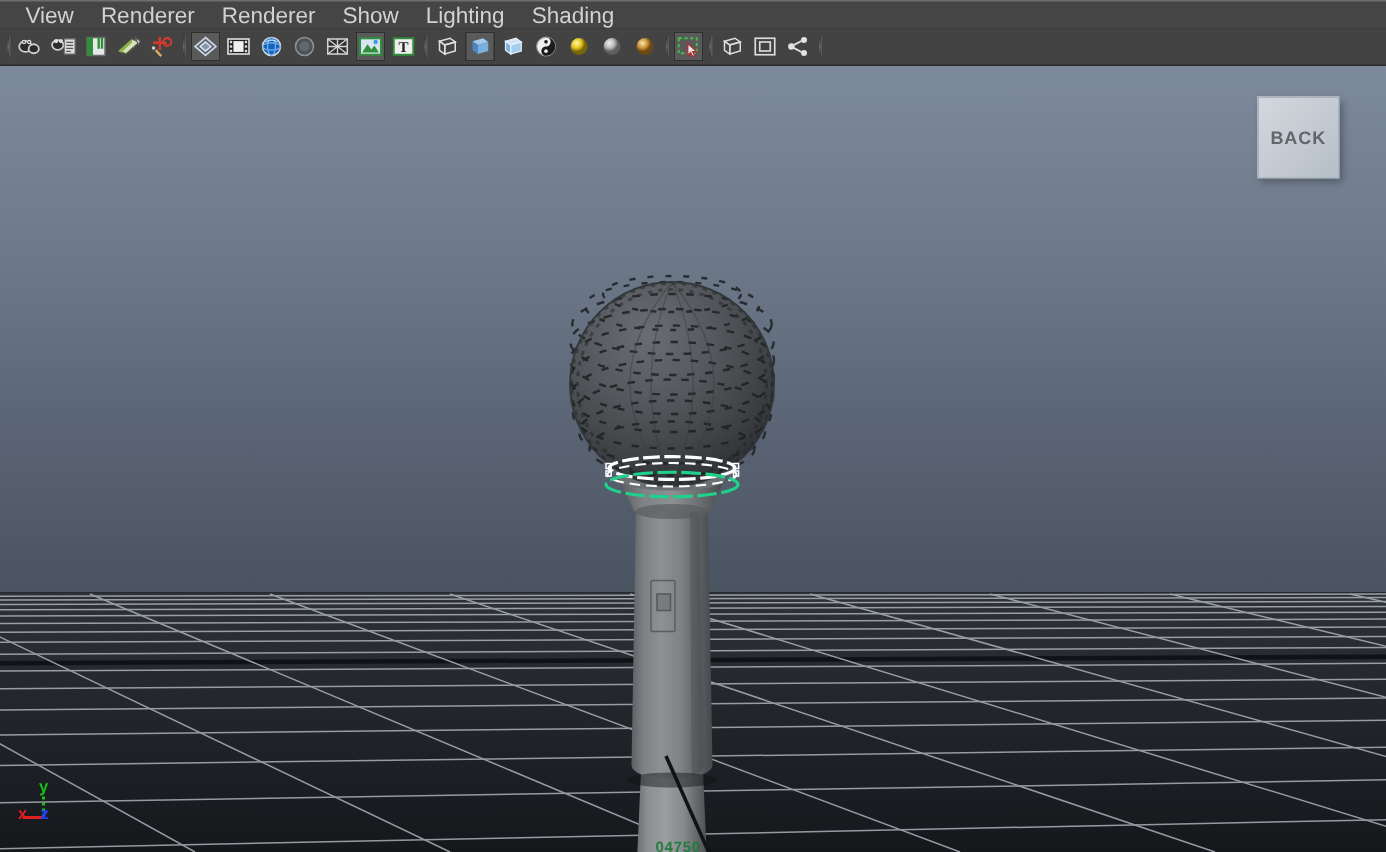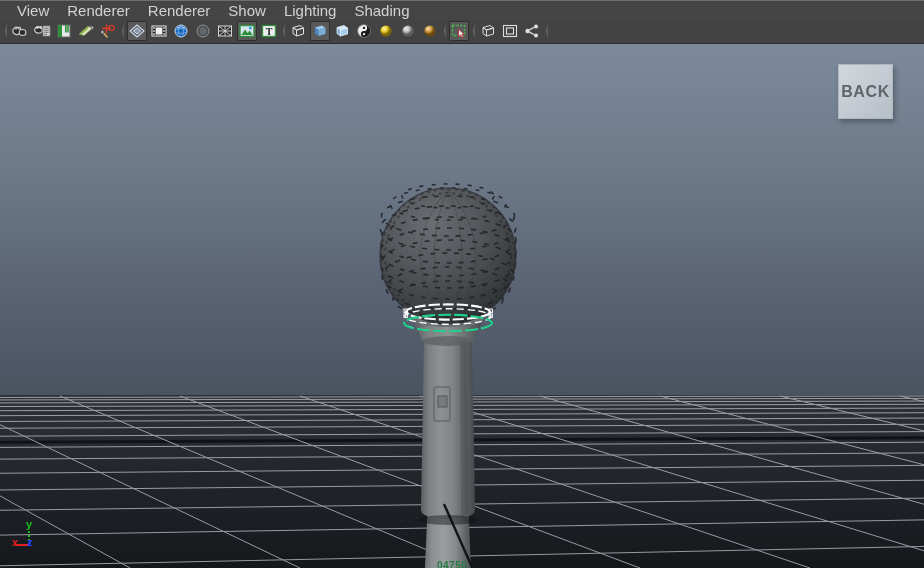--- a/index.html
+++ b/index.html
@@ -64,21 +64,21 @@
   .viewcube{
     position:absolute;right:31px;top:20px;
     width:53px;height:53px;
     background:linear-gradient(135deg,#d3d8dd 0%,#c3cad1 55%,#b6bec6 100%);
     border:1px solid #aeb6bf;
     box-shadow:2px 3px 5px rgba(0,0,0,.28);
     display:flex;align-items:center;justify-content:center;
     z-index:20;cursor:default;
   }
   .viewcube-label{
-    font-size:16px;font-weight:bold;letter-spacing:.6px;
+    font-size:12px;font-weight:bold;letter-spacing:.6px;
     color:#60666c;font-family:"Liberation Sans","DejaVu Sans",sans-serif;
     user-select:none;
   }
 
   
   .axis-gizmo{
     position:absolute;left:8px;bottom:14px;width:40px;height:36px;z-index:20;
   }
   .axis-gizmo text{
     font-family:"Liberation Sans","DejaVu Sans",sans-serif;

